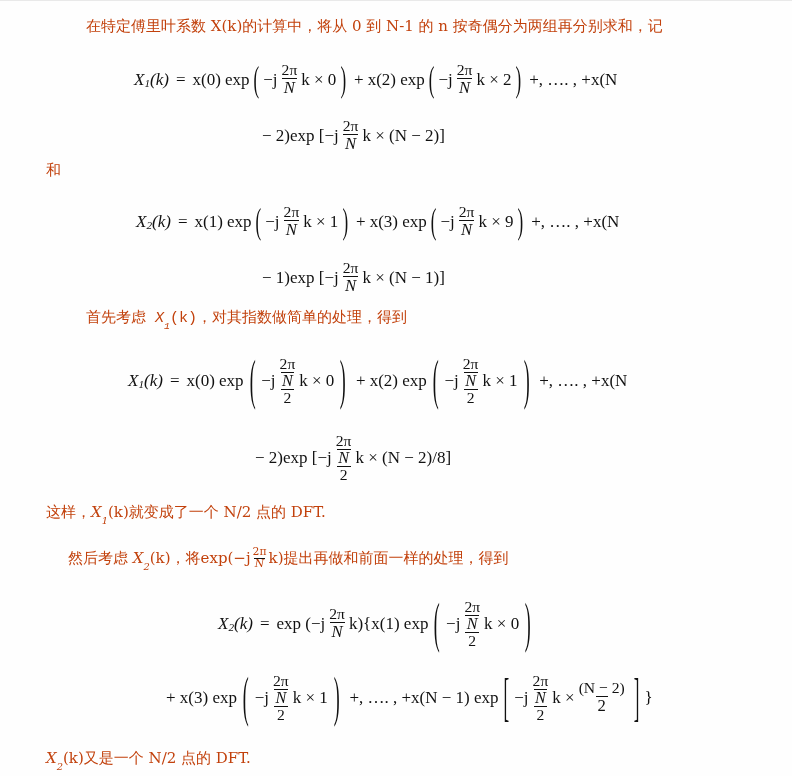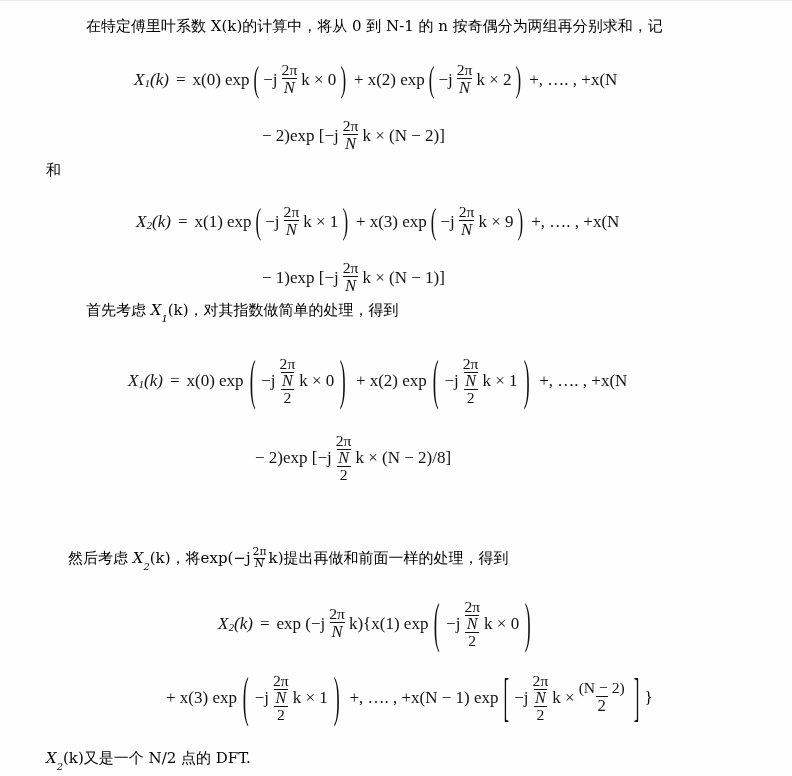--- a/index.html
+++ b/index.html
@@ -23,21 +23,21 @@
     box-sizing: border-box;
     border-top: 1px solid #e9e9e9;
   }
 
   
   .para {
     position: absolute;
     font-size: 15.5px;
     line-height: 1.5;
     white-space: nowrap;
-    color: #000000;
+    color: #c2410c;
   }
   .cn { font-family: "DejaVu Serif", "Liberation Serif", serif; font-size: 15px; }
 
   
   .eq {
     position: absolute;
     white-space: nowrap;
     font-size: 17px;
     color: #111111;
     display: flex;
@@ -222,21 +222,21 @@
 
   <div class="eq" style="left:262px; top:260px;justify-content:flex-end;">
     <span>− 1)exp [−j</span>
     <span class="frac">
       <span class="num">2π</span>
       <span class="den">N</span>
     </span>
     <span>k × (N − 1)]</span>
   </div>
 
-  <div class="para cn" style="left:86px; top:298px;">
+  <div class="para cn" style="left:86px; top:307px;font-family:Liberation Mono, monospace;">
     <span>首先考虑 </span><span class="mv">X</span><span class="mv-sub">1</span><span>(k)，对其指数做简单的处理，得到</span>
   </div>
 
   <div class="eq" style="left:128px; top:355px;">
     <span class="mv">X</span>
       <span class="mv-sub">1</span>
       <span class="mv">(k)</span>
     <span class="spw"></span>
       <span>=</span>
       <span class="spw"></span>
@@ -276,20 +276,23 @@
     <span class="frac2">
       <span class="num">2π</span>
       <span class="den">
         <span class="n2">N</span>
         <span class="d2">2</span>
       </span>
     </span>
     <span>k × (N − 2)/8]</span>
   </div>
 
+  <div class="para cn" style="left:46px; top:500px;">
+    <span>这样，</span><span class="mv">X</span><span class="mv-sub">1</span><span>(k)就变成了一个 N/2 点的 DFT.</span>
+  </div>
 
   <div class="para cn" style="left:68px; top:546px;">
     <span>然后考虑 </span><span class="mv">X</span><span class="mv-sub">2</span><span>(k)，将exp(−j</span><span class="ifrac">
         <span class="num">2π</span>
         <span class="den">N</span>
       </span><span>k)提出再做和前面一样的处理，得到</span>
   </div>
 
   <div class="eq" style="left:218px; top:598px;">
     <span class="mv">X</span>

